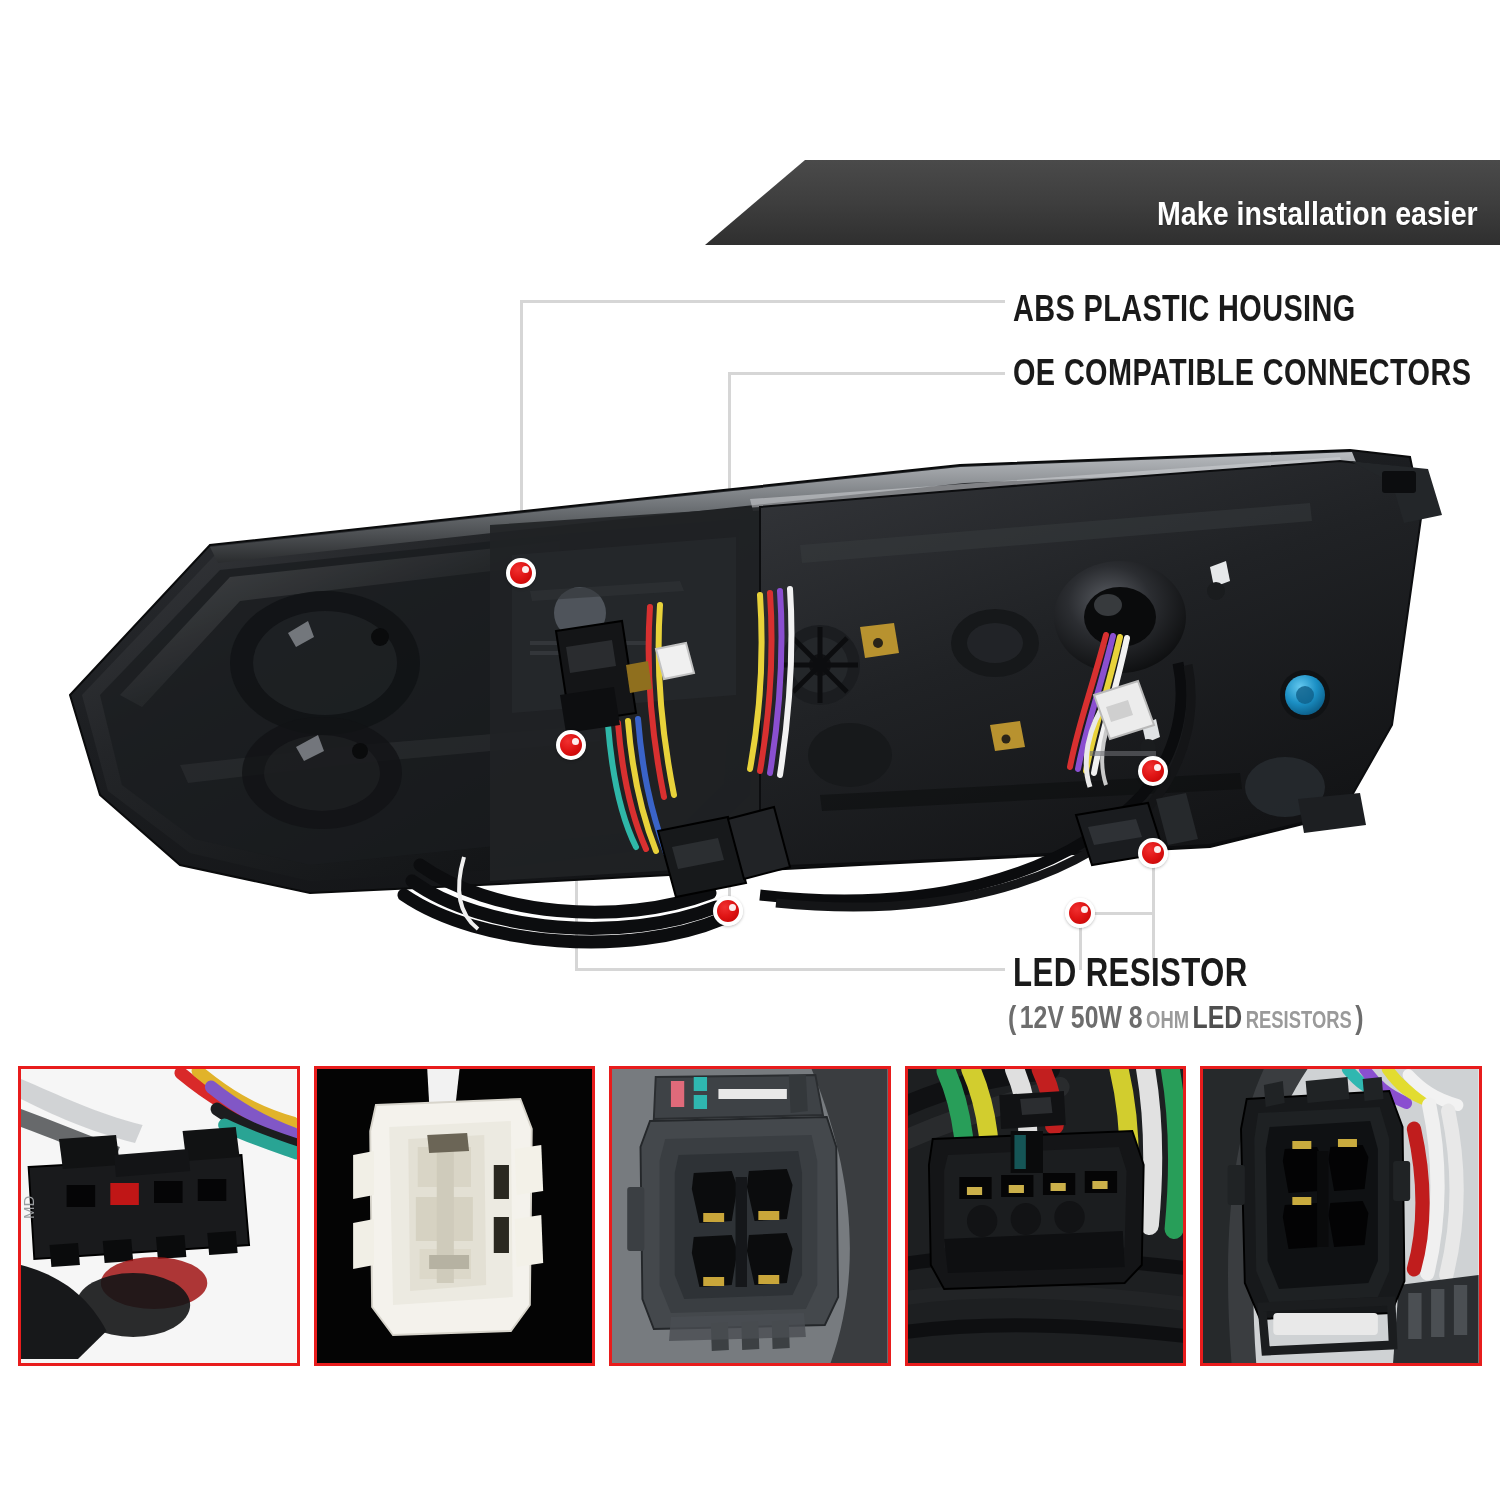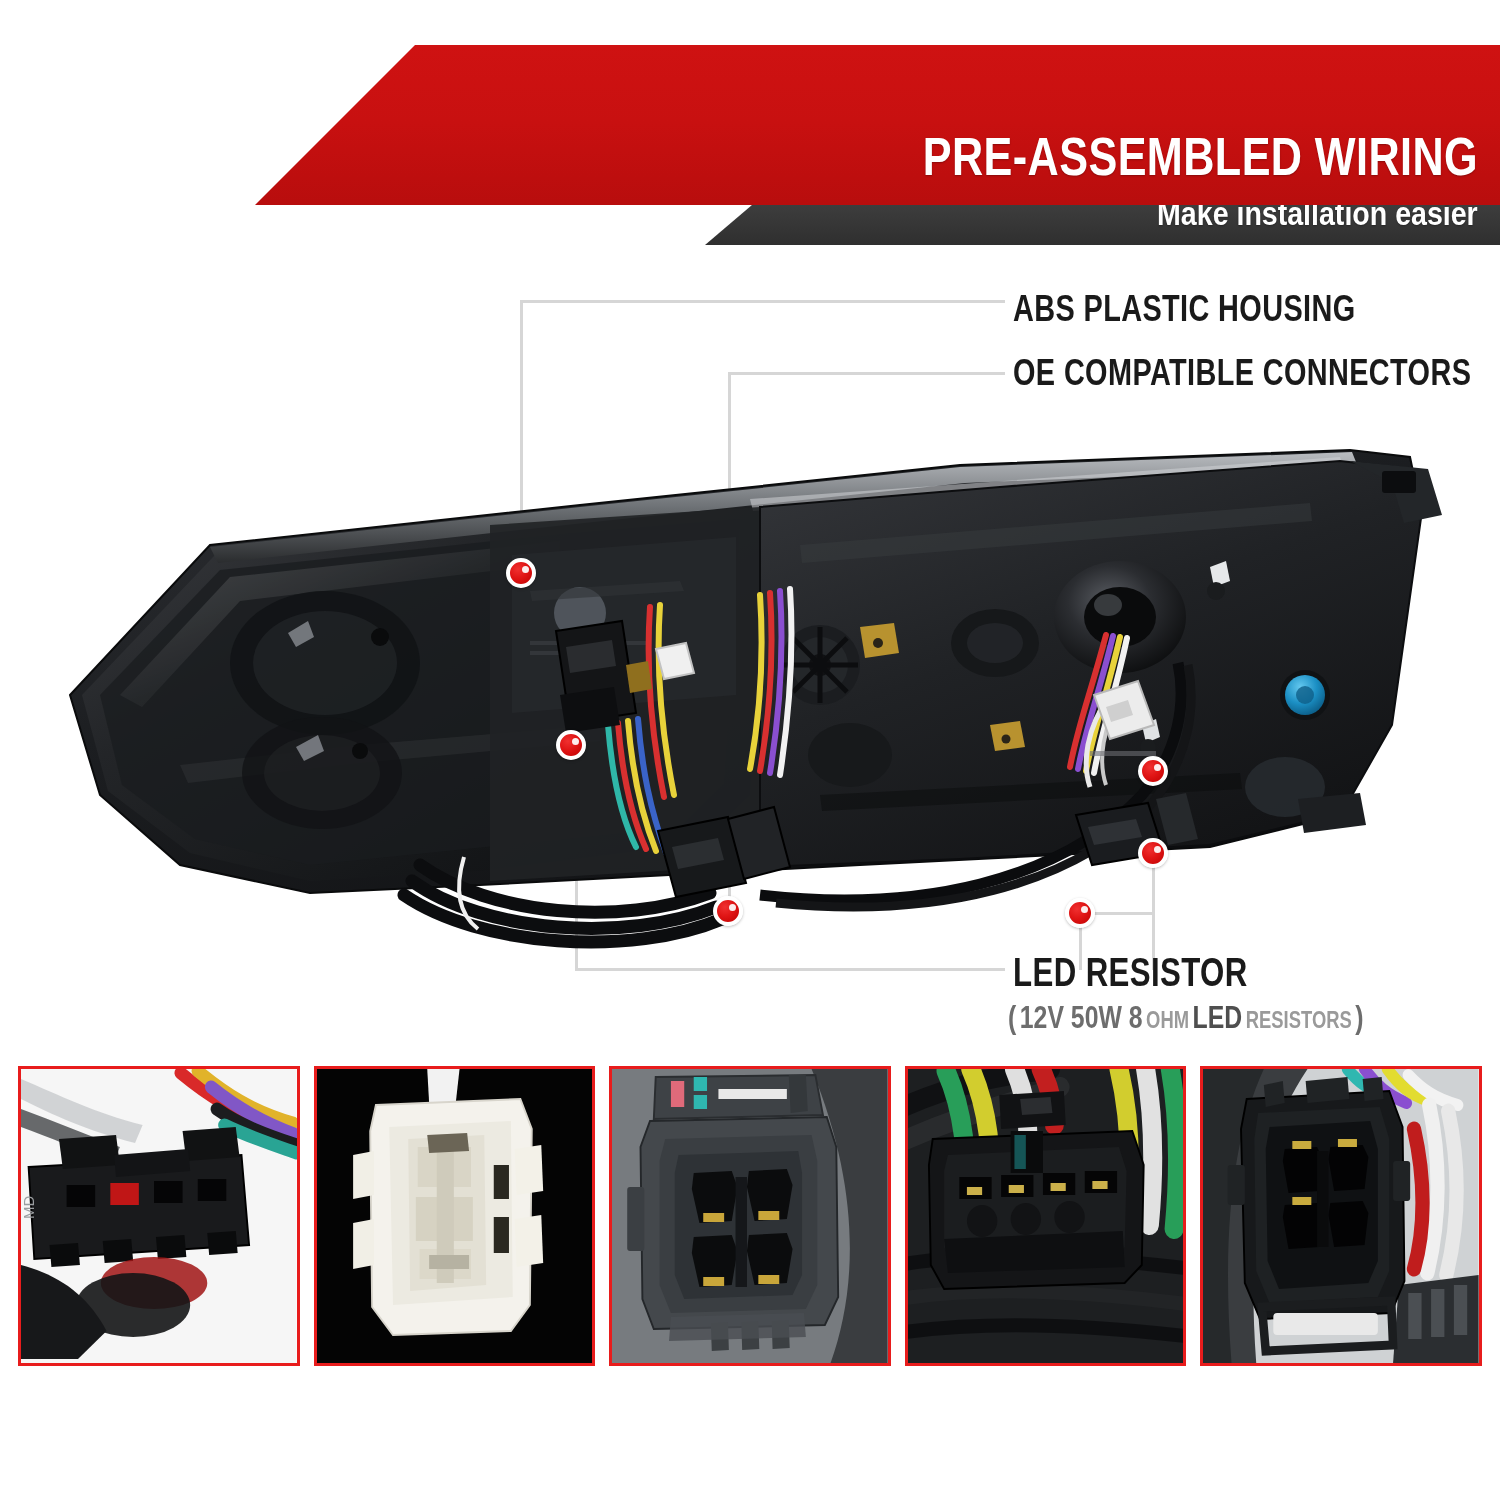--- a/index.html
+++ b/index.html
@@ -101,23 +101,20 @@
     flex:1 1 0;height:300px;border:3px solid #e81c1c;box-sizing:border-box;
     position:relative;overflow:hidden;background:#ffffff;
   }
   .thumb svg{display:block;width:100%;height:100%;}
 </style>
 </head>
 <body>
 
 <div id="stage">
 
-  <div class="banner-red">
-    <div class="banner-red-title">PRE-ASSEMBLED WIRING</div>
-  </div>
   <div class="banner-dark">
     <div class="banner-dark-sub">Make installation easier</div>
   </div>
 
   <svg id="photo" viewBox="0 0 1400 600" preserveAspectRatio="none">
     <defs>
       <linearGradient id="lensG" x1="0" y1="0" x2="1" y2="1">
         <stop offset="0" stop-color="#3a3c40"></stop>
         <stop offset="0.35" stop-color="#232528"></stop>
         <stop offset="0.7" stop-color="#16181a"></stop>

